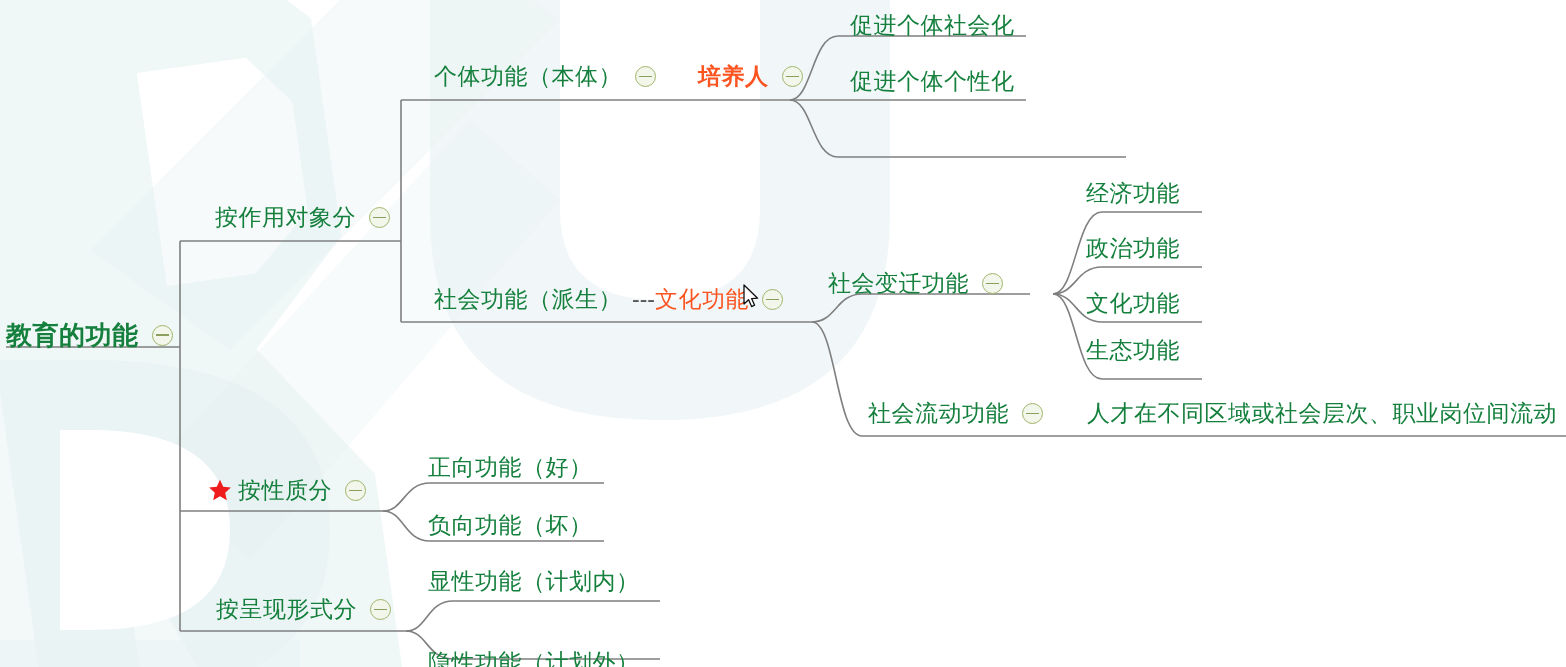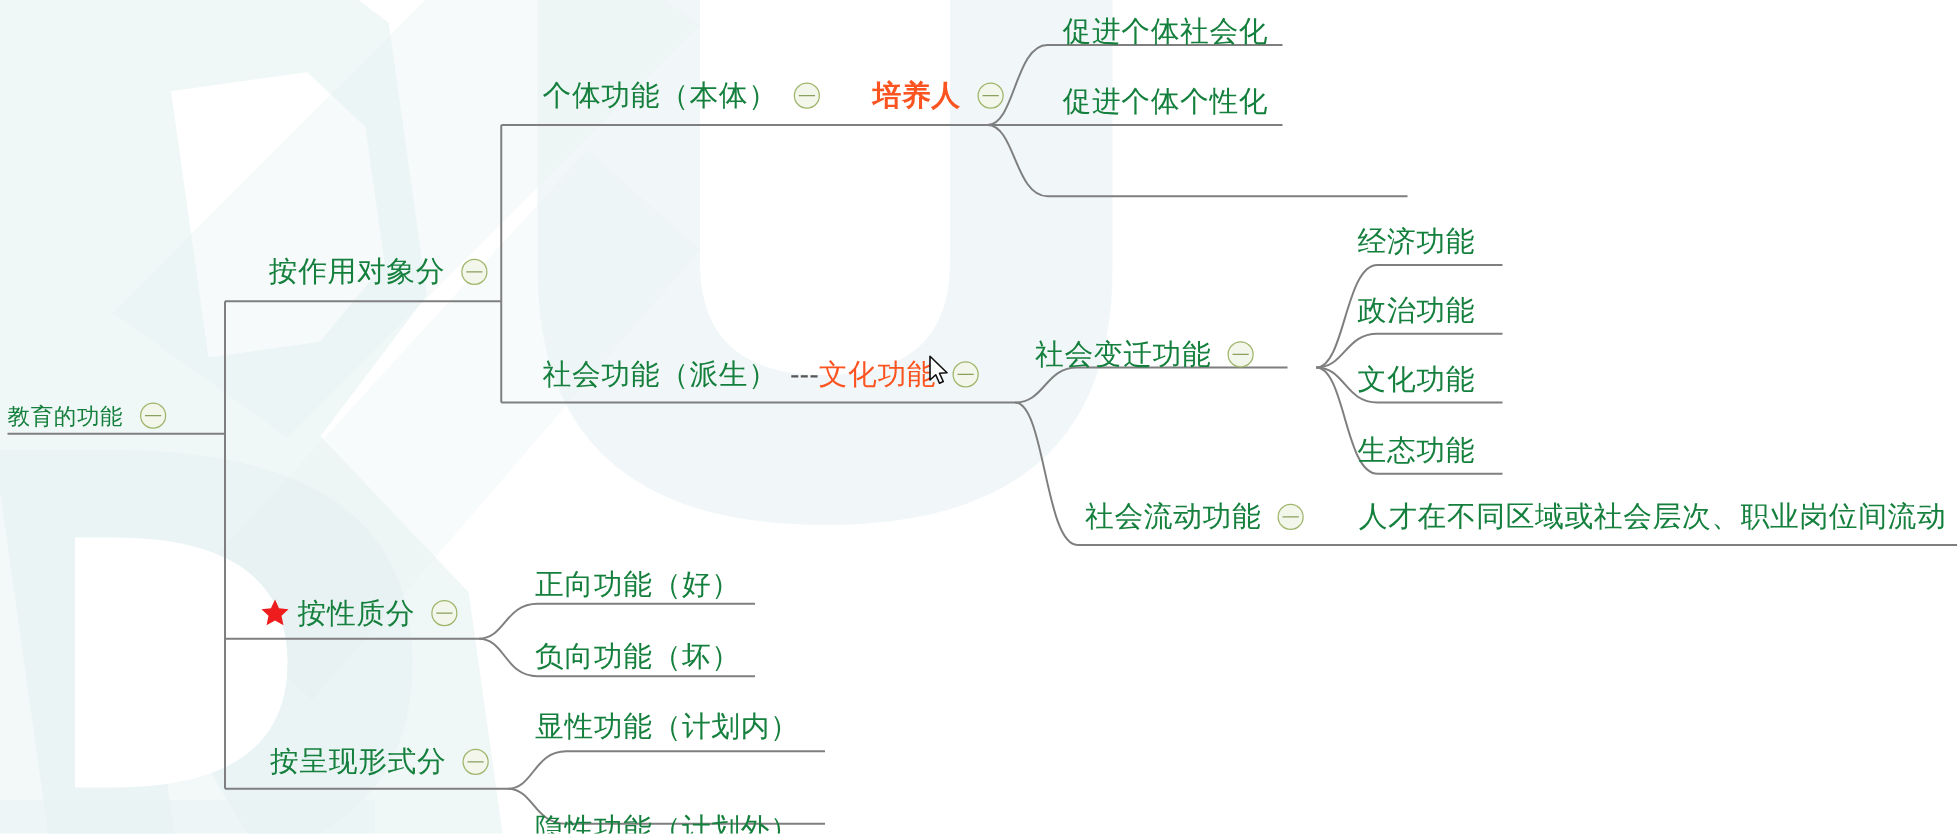--- a/index.html
+++ b/index.html
@@ -35,21 +35,21 @@
     line-height: 1;
   }
   .node-label {
     color: #15803d;
     font-size: 23px;
     letter-spacing: 0.5px;
   }
   .node-label.accent {
     color: #fb5420;
   }
-  .root .node-label { font-size: 18px; }
+  .root .node-label { font-size: 26px; font-weight: bold; }
   .collapse {
     display: inline-block;
     width: 19px;
     height: 19px;
     border-radius: 50%;
     border: 1.4px solid #9fb56a;
     background: #f3f6ea;
     margin-left: 13px;
     position: relative;
     flex: 0 0 auto;
@@ -191,21 +191,21 @@
 
   <div class="node" style="left:1086px; top:182px;">
     <span class="node-label">经济功能</span>
   </div>
   <div class="node" style="left:1086px; top:237px;">
     <span class="node-label">政治功能</span>
   </div>
   <div class="node" style="left:1086px; top:292px;">
     <span class="node-label">文化功能</span>
   </div>
-  <div class="node" style="left:1086px; top:349px;">
+  <div class="node" style="left:1086px; top:339px;">
     <span class="node-label">生态功能</span>
   </div>
 
   <div class="node" style="left:868px; top:402px;">
     <span class="node-label">社会流动功能</span>
     <span class="collapse"></span>
   </div>
   <div class="node" style="left:1087px; top:402px;">
     <span class="node-label">人才在不同区域或社会层次、职业岗位间流动</span>
   </div>

